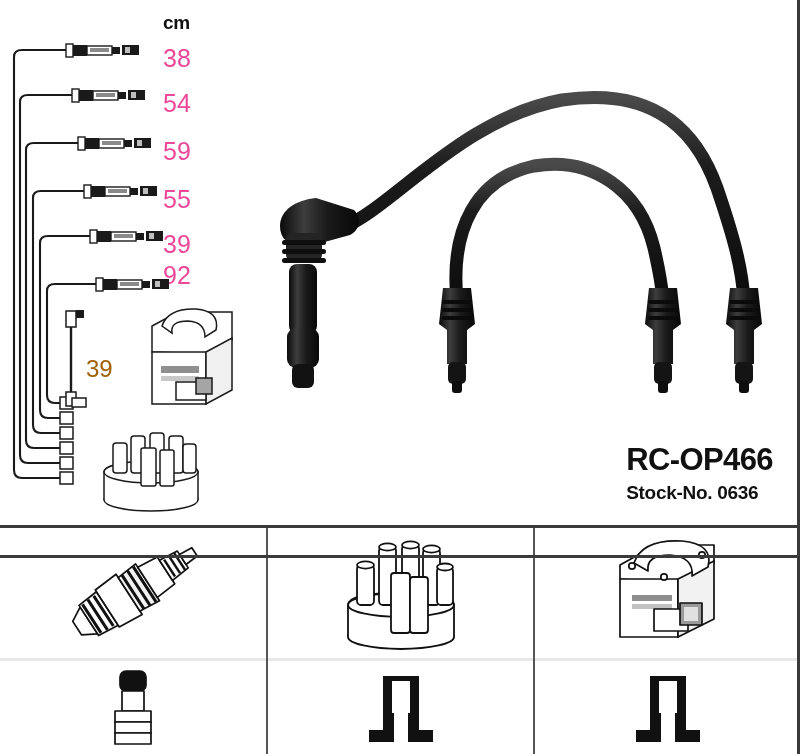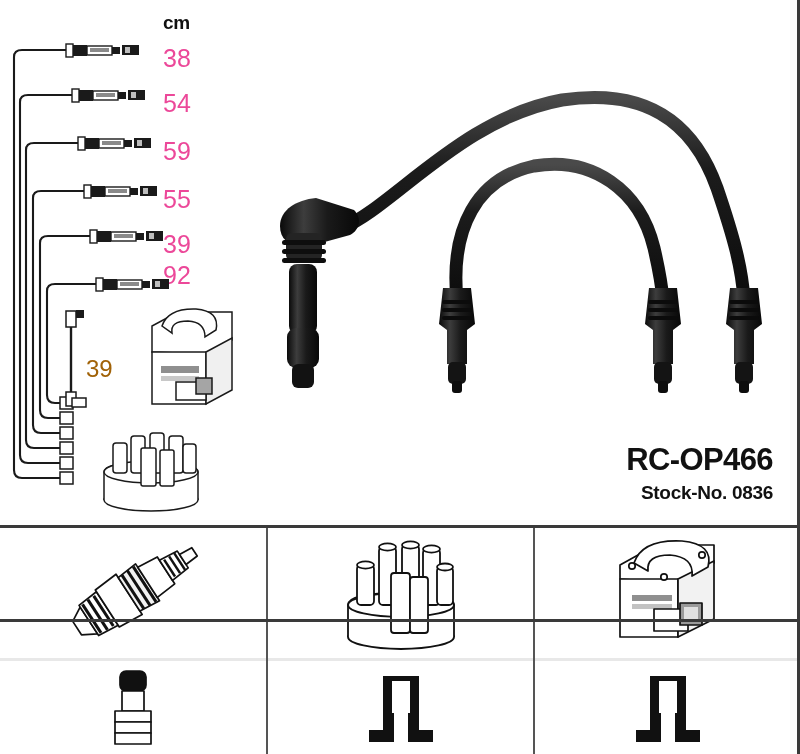--- a/index.html
+++ b/index.html
@@ -4,21 +4,21 @@
 <style>
   * { box-sizing: border-box; margin: 0; padding: 0; }
   html, body {
     width: 800px; height: 754px;
     background: #ffffff;
     font-family: "Liberation Sans", sans-serif;
     overflow: hidden;
   }
   #root {
     position: relative;
-    width: 800px; height: 622px;
+    width: 800px; height: 558px;
     background: #ffffff;
   }
 
   
   .frame-border-bottom {
     position: absolute; left: 0; bottom: 0;
     width: 800px; height: 3px; background: #3a3a3a;
   }
   .frame-border-right {
     position: absolute; right: 0; top: 0;
@@ -72,21 +72,21 @@
     letter-spacing: 0px;
   }
   .len-39 {
     position: absolute; left: 86px; top: 355px;
     font-size: 24px; color: #a16207;
   }
 
   
   .label-block {
     position: absolute; right: 27px; top: 444px;
-    text-align: right;
+    text-align: left;
   }
   .part-no {
     font-size: 31px; font-weight: bold; color: #111;
     letter-spacing: -0.6px; line-height: 1.05;
   }
   .stock-no {
     font-size: 19px; font-weight: bold; color: #111;
     letter-spacing: -0.3px; margin-top: 5px;
   }
 
@@ -291,21 +291,21 @@
           <rect x="467" y="230" width="30" height="4" rx="2"></rect>
           <rect x="467" y="238" width="30" height="4" rx="2"></rect>
         </g>
         <rect x="473" y="284" width="18" height="22" rx="5" fill="#141414"></rect>
         <rect x="477" y="303" width="10" height="12" rx="3" fill="#0d0d0d"></rect>
       </g>
     </svg>
 
     <div class="label-block">
       <div class="part-no">RC-OP466</div>
-      <div class="stock-no">Stock-No. 0836</div>
+      <div class="stock-no">Stock-No. 0636</div>
     </div>
   </div>
 
   <div class="lower-strip">
 
     <div class="cell c1">
       <div class="cell-top">
         <svg width="200" height="118" viewBox="0 0 200 118">
           <g transform="rotate(-33 100 59)" stroke="#111" stroke-width="1.7" fill="#ffffff" stroke-linejoin="round">
             <path d="M34,50 L48,42 L48,74 L34,66 Z" fill="#fff"></path>

